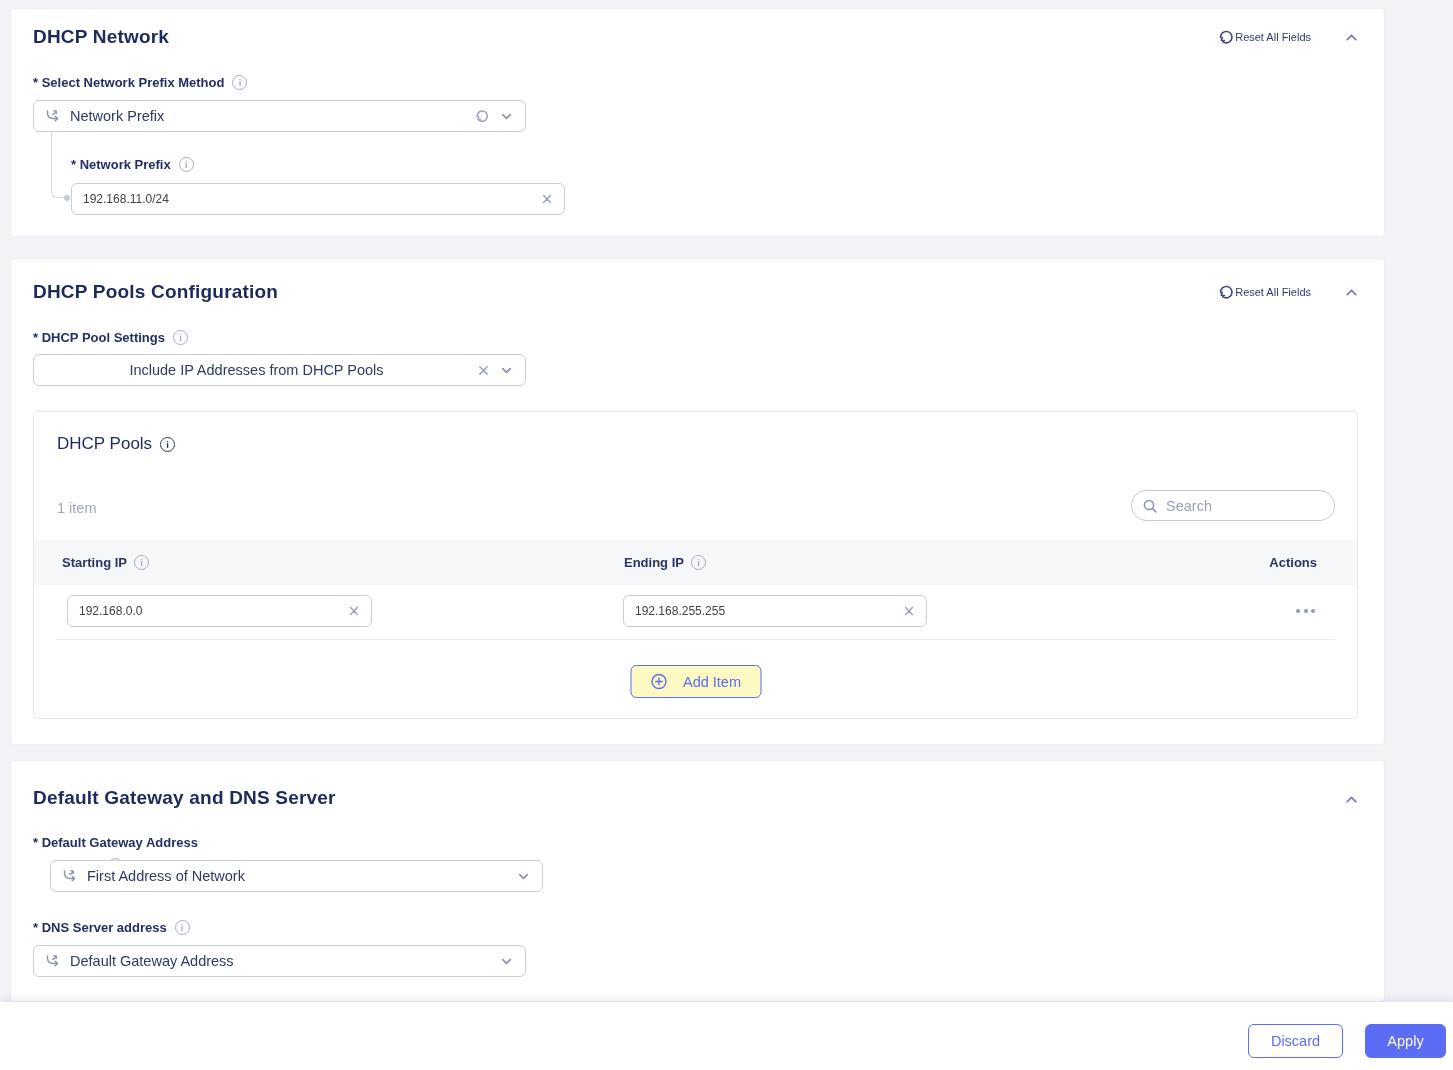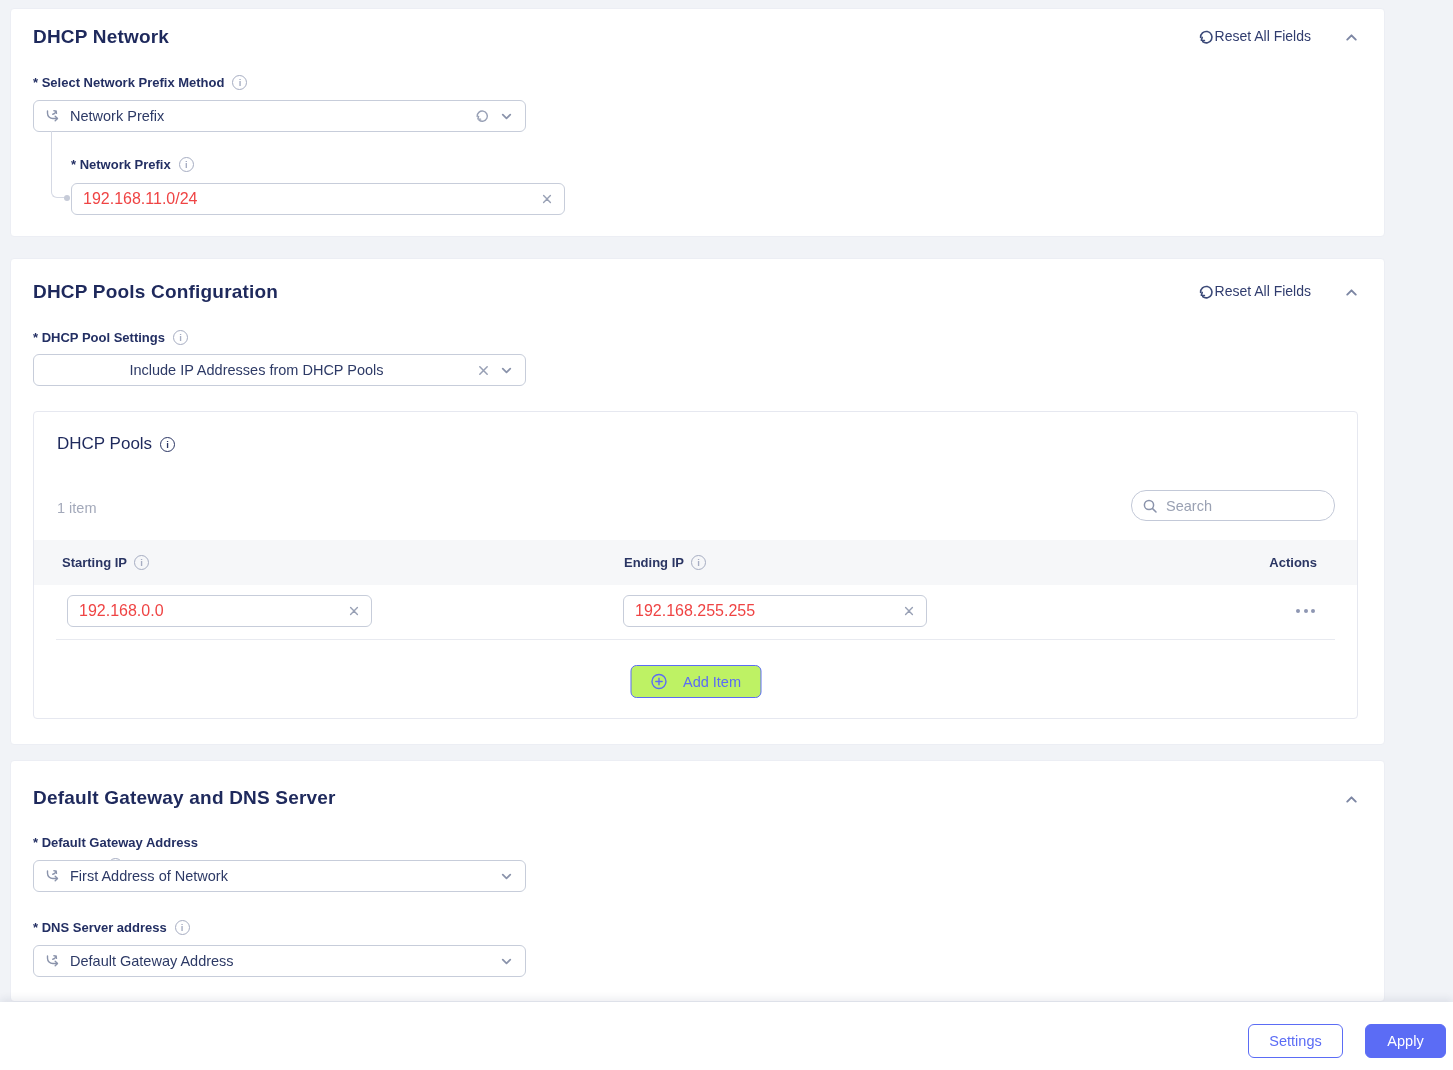--- a/index.html
+++ b/index.html
@@ -14,22 +14,22 @@
   .card {
     position:absolute; left:10px; width:1375px;
     background:#ffffff; border:1px solid #eceef4; border-radius:4px;
   }
   .card-title {
     position:absolute; left:22px;
     font-size:19px; font-weight:700; color:#1e295c; letter-spacing:.2px;
   }
   .hdr-right { position:absolute; right:24px; display:flex; align-items:center; }
   .reset-btn {
-    display:flex; align-items:flex-start; gap:0; margin-right:32px;
-    color:#303c6e; font-size:14px; cursor:pointer;
+    display:flex; align-items:center; gap:0; margin-right:32px;
+    color:#303c6e; font-size:11px; cursor:pointer;
   }
   .chev-btn { display:flex; align-items:center; cursor:pointer; }
 
   .field-label {
     position:absolute; display:flex; align-items:center; gap:8px;
     font-size:13px; font-weight:700; color:#232f63;
   }
   .info-i {
     display:inline-flex; align-items:center; justify-content:center;
     width:15px; height:15px; border:1.3px solid #a6adc2; border-radius:50%;
@@ -45,21 +45,21 @@
     font-size:14.5px; color:#2d3a66; cursor:pointer;
   }
   .selectbox .grow { flex:1 1 auto; }
   .textinput-wrap {
     position:absolute; height:32px;
     border:1px solid #c7cdda; border-radius:6px; background:#fff;
     display:flex; align-items:center; padding:0 11px; gap:8px;
   }
   .textinput-wrap input {
     flex:1 1 auto; border:none; outline:none; background:transparent;
-    font-family:"Liberation Sans", sans-serif; font-size:16px; color:#ef4444;
+    font-family:"Liberation Sans", sans-serif; font-size:12px; color:#404040;
     min-width:0;
   }
   .icon-btn { display:flex; align-items:center; cursor:pointer; flex:0 0 auto; }
 
   .connector {
     position:absolute; left:40px; top:122px; width:15px; height:67px;
     border-left:1px solid #d5d9e4; border-bottom:1px solid #d5d9e4;
     border-bottom-left-radius:6px;
   }
   .connector-dot {
@@ -91,21 +91,21 @@
     background:#f6f7f9; display:flex; align-items:center;
   }
   .th { display:flex; align-items:center; gap:7px; font-size:13px; font-weight:700; color:#2a3563; }
   .trow { position:absolute; left:0; right:0; top:173px; height:54px; }
   .row-divider { position:absolute; left:22px; right:22px; top:227px; border-top:1px solid #e8eaf0; }
   .dots { position:absolute; right:42px; top:24px; display:flex; gap:3.5px; cursor:pointer; }
   .dots i { width:4px; height:4px; border-radius:50%; background:#8e97b3; }
 
   .add-item-btn {
     position:absolute; left:50%; transform:translateX(-50%); top:253px; height:33px;
-    border:1px solid #5b6cf5; border-radius:6px; background:#bef264; color:#5b6cf5;
+    border:1px solid #5b6cf5; border-radius:6px; background:#fef9c3; color:#5b6cf5;
     display:flex; align-items:center; gap:16px; padding:0 19px;
     font-size:14.5px; cursor:pointer;
   }
 
   .footer {
     position:absolute; left:0; top:1002px; width:1453px; height:68px;
     background:#ffffff; box-shadow:0 -3px 8px rgba(25,35,80,.09);
   }
   .btn {
     position:absolute; top:22px; height:34px; border-radius:6px;
@@ -302,21 +302,21 @@
       <svg width="17" height="17" viewBox="0 0 14 14">
         <path d="M3.5 8.7 L7 5.2 L10.5 8.7" stroke="#7c86a3" stroke-width="1.6" fill="none" stroke-linecap="round" stroke-linejoin="round"></path>
       </svg>
     </span>
   </div>
 
   <div class="field-label" style="left:22px; top:74px;flex-direction:column;">
     <span>* Default Gateway Address</span>
     <span class="info-i">i</span>
   </div>
-  <div class="selectbox" style="left:22px; top:99px;">
+  <div class="selectbox" style="left:39px; top:99px;">
     <span class="icon-btn">
       <svg width="16" height="16" viewBox="0 0 16 16" fill="none" stroke="#8a93ab" stroke-width="1.4" stroke-linecap="round" stroke-linejoin="round">
         <path d="M2.5 3 v2.2 a5.3 5.3 0 0 0 5.3 5.3 h4.5"></path>
         <path d="M10.2 8.2 l2.3 2.3 -2.3 2.3"></path>
         <path d="M7.8 6.3 c1.8 -.4 2.8 -1.4 3.2 -3.1"></path>
         <path d="M8.9 2.7 l2.2 .4 .4 2.2"></path>
       </svg>
     </span>
     <span class="grow">First Address of Network</span>
     <span class="icon-btn">
@@ -342,15 +342,15 @@
     <span class="grow">Default Gateway Address</span>
     <span class="icon-btn">
       <svg width="15" height="15" viewBox="0 0 14 14">
         <path d="M3.5 5.3 L7 8.8 L10.5 5.3" stroke="#8a93ab" stroke-width="1.6" fill="none" stroke-linecap="round" stroke-linejoin="round"></path>
       </svg>
     </span>
   </div>
 </section>
 
 <footer class="footer">
-  <button class="btn ghost">Settings</button>
+  <button class="btn ghost">Discard</button>
   <button class="btn primary">Apply</button>
 </footer>
 
 </body></html>

